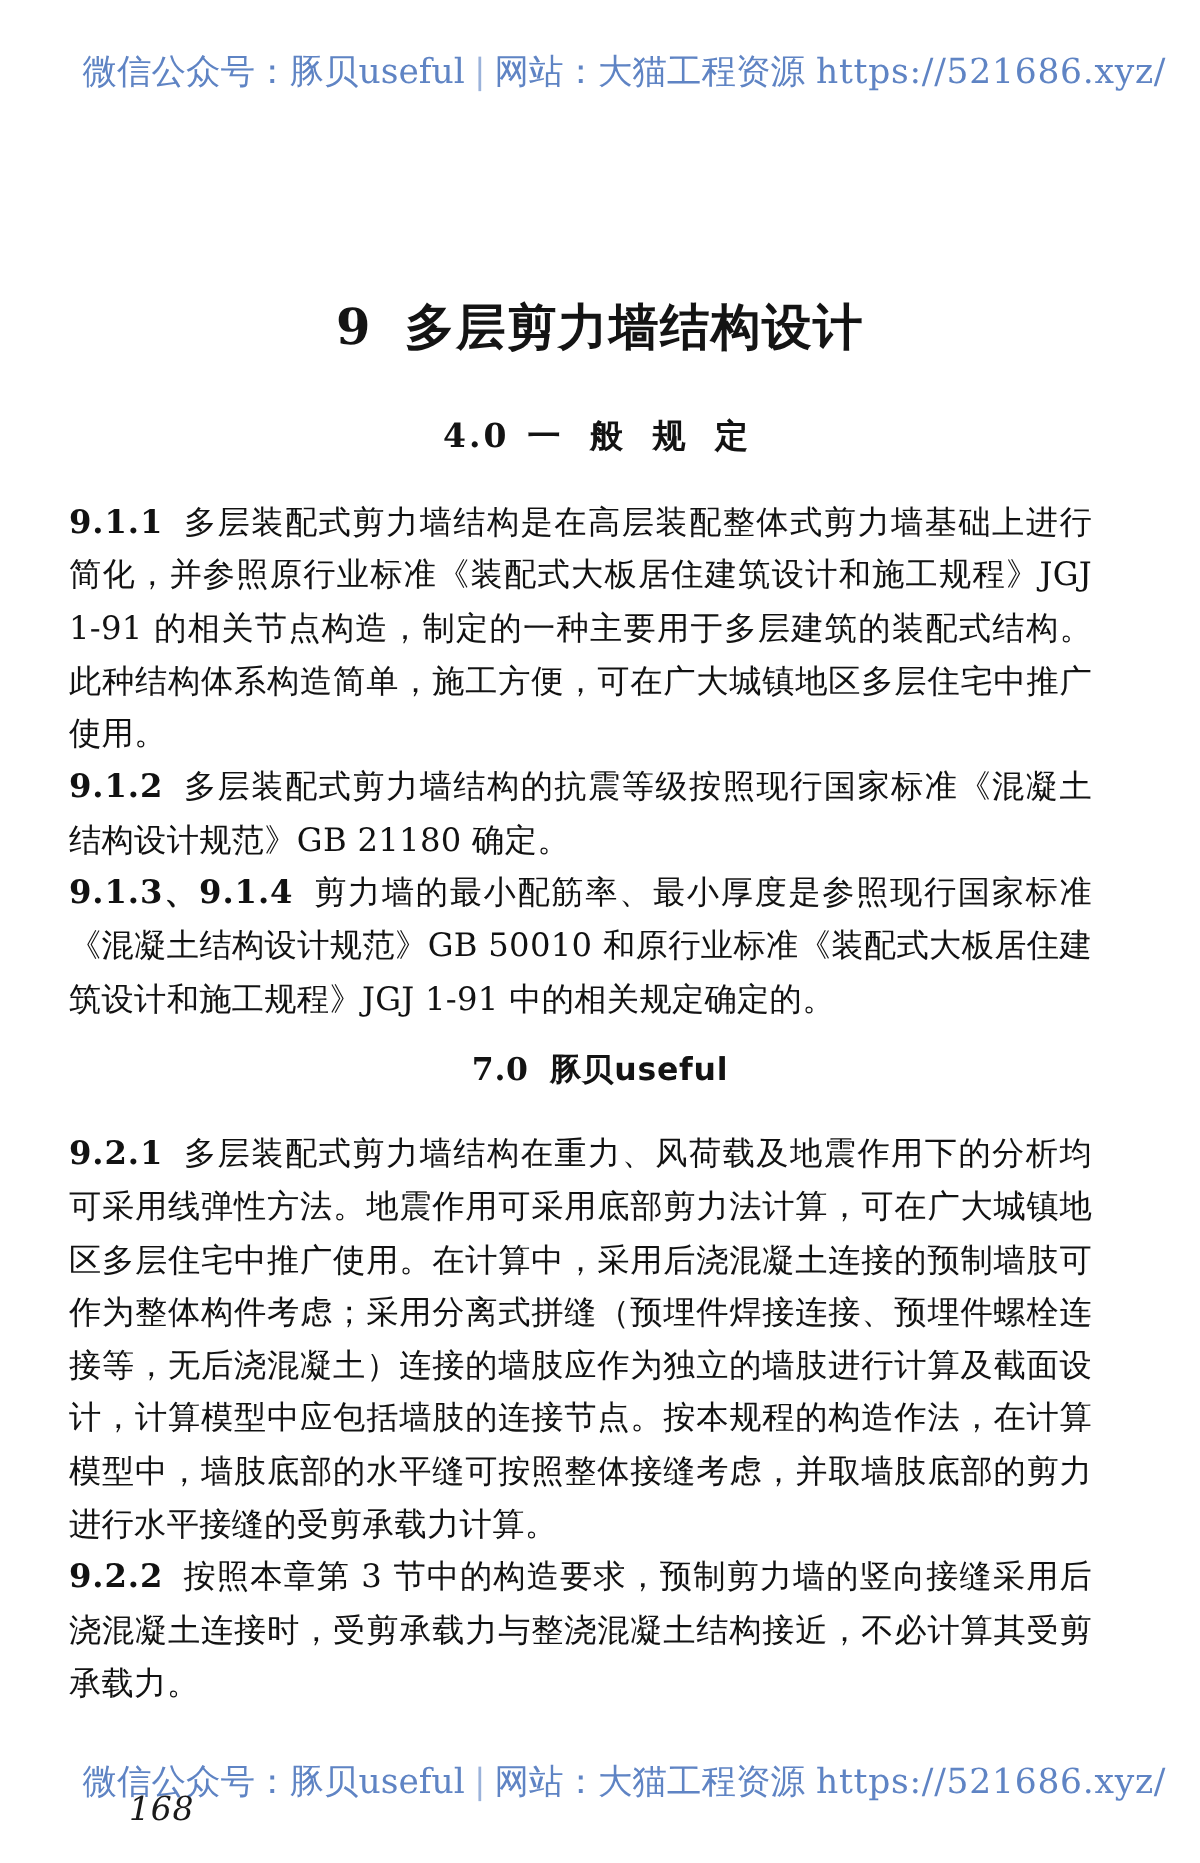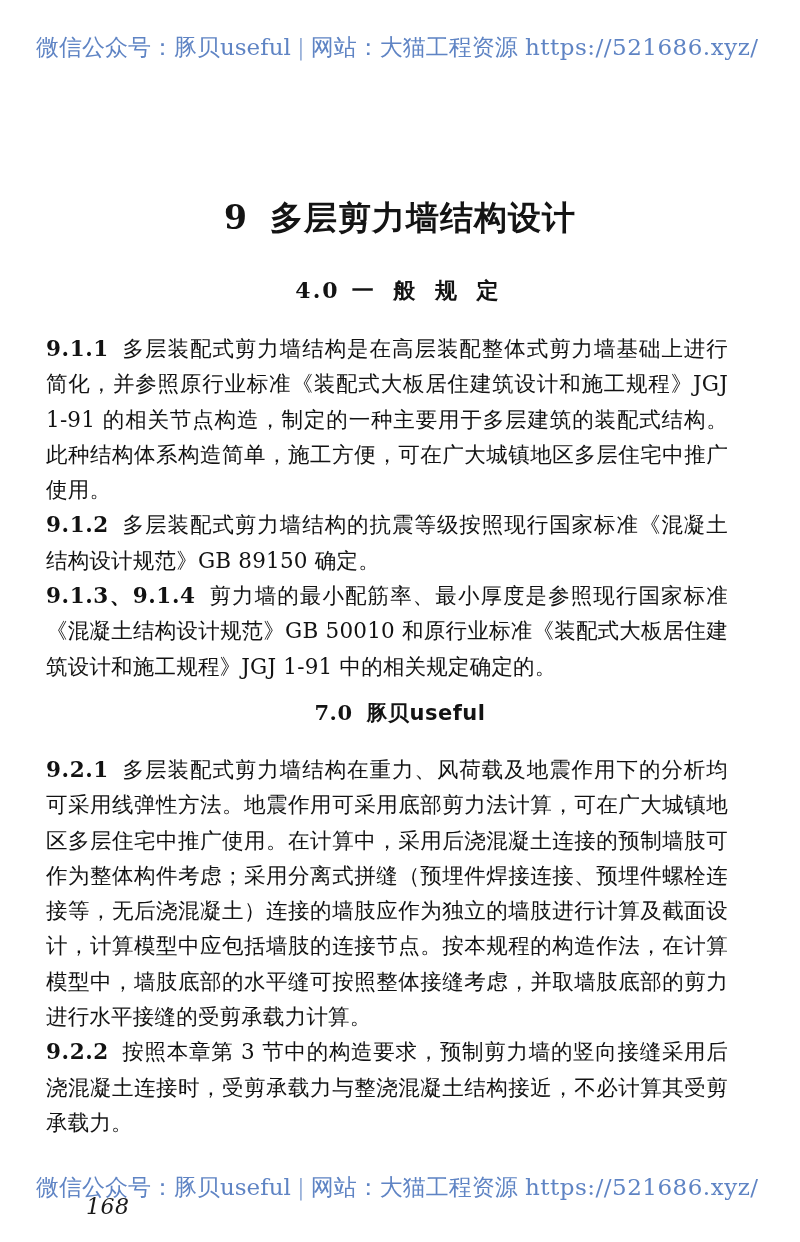--- a/index.html
+++ b/index.html
@@ -27,21 +27,22 @@
     position: absolute;
     left: 0; width: 800px;
     color: #5f84c4;
     font-size: 23px;
     letter-spacing: 0px;
     white-space: nowrap;
     font-family: "DejaVu Serif", "Liberation Serif", serif;
   }
   .watermark .wm-inner {
     display: block;
-    padding-left: 36px;
+    padding-left: 11px;
+    margin-left: 44px;
   }
   .watermark .sep {
     color: #9ab2da;
     padding: 0 6px;
     font-weight: 300;
   }
   .watermark .url {
     font-family: "DejaVu Serif", "Liberation Serif", serif;
     letter-spacing: 0.5px;
   }
@@ -148,21 +149,21 @@
 
   <div class="section-heading serif-spaced" id="heading-9-1">
     <span class="num">4.0</span><span>一 般 规 定</span>
   </div>
 
   <div class="body-block" id="block-9-1">
     <p class="para">
       <span class="label">9.1.1</span><span>多层装配式剪力墙结构是在高层装配整体式剪力墙基础上进行简化，并参照原行业标准《装配式大板居住建筑设计和施工规程》JGJ 1‐91 的相关节点构造，制定的一种主要用于多层建筑的装配式结构。此种结构体系构造简单，施工方便，可在广大城镇地区多层住宅中推广使用。</span>
     </p>
     <p class="para">
-      <span class="label">9.1.2</span><span>多层装配式剪力墙结构的抗震等级按照现行国家标准《混凝土结构设计规范》GB 89150 确定。</span>
+      <span class="label">9.1.2</span><span>多层装配式剪力墙结构的抗震等级按照现行国家标准《混凝土结构设计规范》GB 21180 确定。</span>
     </p>
     <p class="para">
       <span class="label">9.1.3、9.1.4</span><span>剪力墙的最小配筋率、最小厚度是参照现行国家标准《混凝土结构设计规范》GB 50010 和原行业标准《装配式大板居住建筑设计和施工规程》JGJ 1‐91 中的相关规定确定的。</span>
     </p>
   </div>
 
   <div class="section-heading sans" id="heading-9-2">
     <span class="num">7.0</span><span>豚贝useful</span>
   </div>
 

